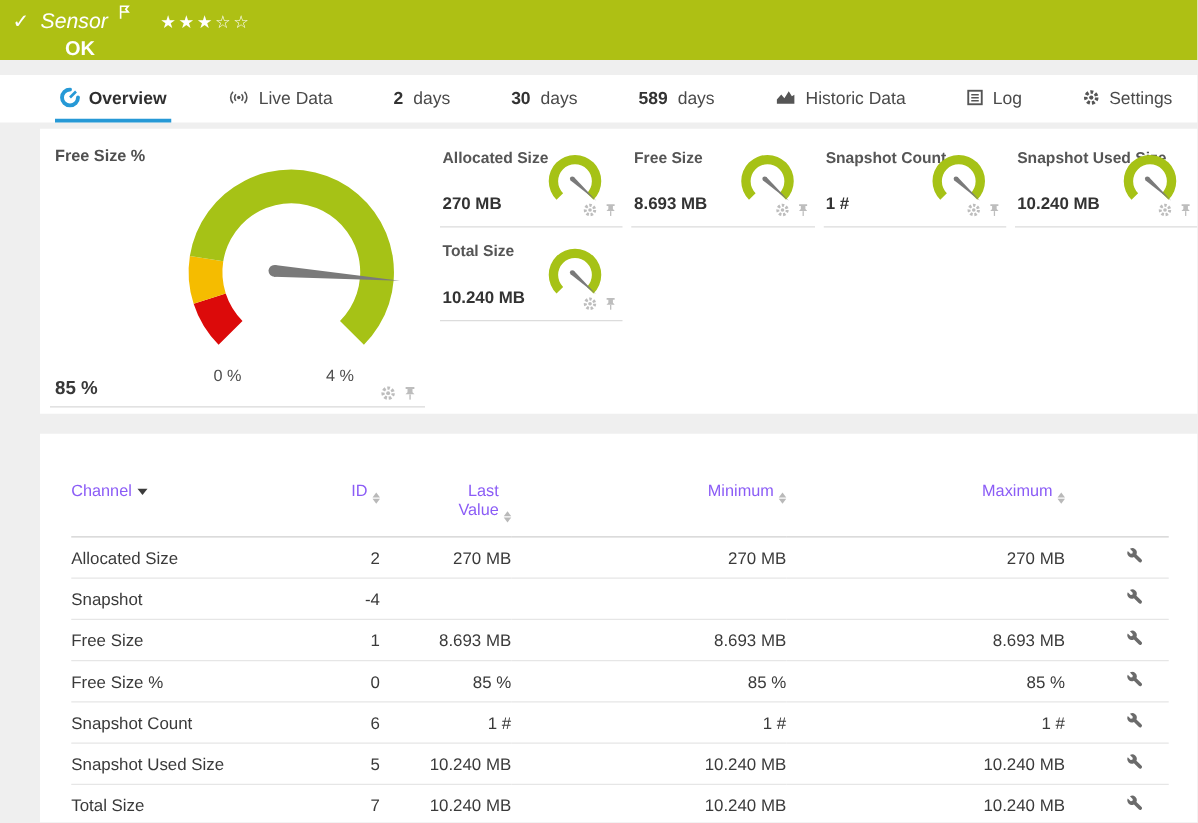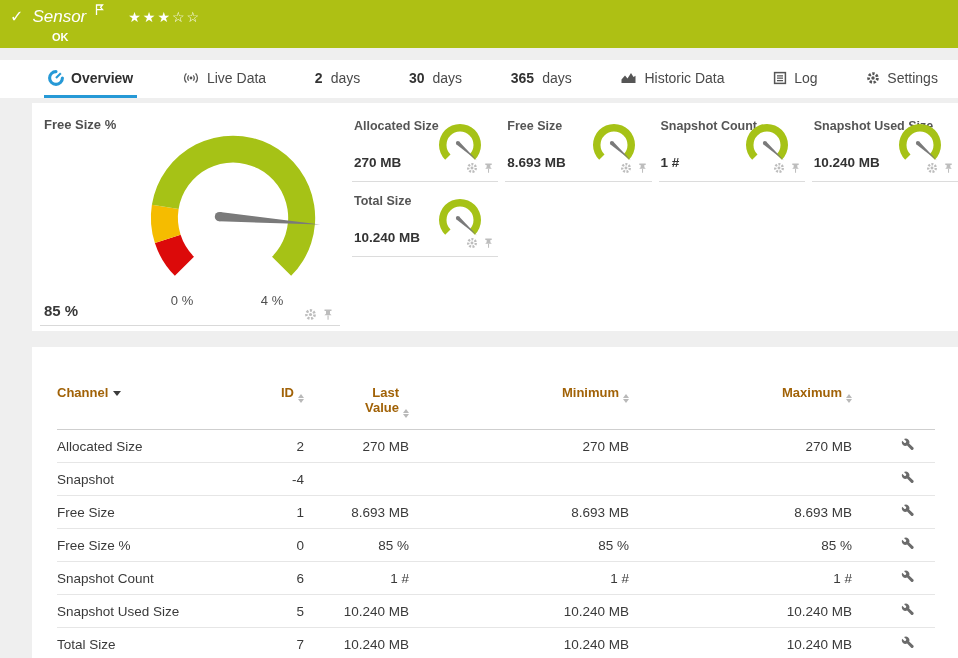--- a/index.html
+++ b/index.html
@@ -7,21 +7,21 @@
   body { font-family:"Liberation Sans","DejaVu Sans",sans-serif; background:#efefef; color:#333; }
 
   
   .banner { height:48px; background:#aec014; color:#fff; padding:7px 10px 0 10px; }
   .banner-row { display:flex; align-items:baseline; gap:9px; }
   .check { font-weight:bold; font-size:16px; line-height:1; }
   .kind { font-style:italic; font-size:17px; }
   .sensor-title { font-weight:bold; font-size:17px; letter-spacing:.2px; }
   .flag { position:relative; top:-6px; }
   .stars { font-size:14px; letter-spacing:2px; margin-left:14px; }
-  .status-ok { font-weight:bold; font-size:11px; margin:4px 0 0 42px; }
+  .status-ok { font-weight:bold; font-size:16px; margin:4px 0 0 42px; }
 
   
   .tabwrap { margin-top:12px; background:#fff; height:38px; }
   .tabbar { display:flex; justify-content:space-between; align-items:stretch; padding:0 16px 0 44px; height:38px; }
   .tab { display:flex; align-items:center; gap:7px; font-size:14px; color:#4a4a4a;
          border-bottom:3px solid transparent; padding:0 4px; cursor:pointer; text-decoration:none; }
   .tab.active { border-bottom-color:#2699d6; color:#2f2f2f; font-weight:bold; }
   .tab .num { font-weight:bold; color:#333; margin-right:1px; }
   .tab svg { flex:none; }
 
@@ -47,21 +47,21 @@
   .tile { position:relative; border-bottom:1px solid #dcdcdc; }
   .tile-title { position:absolute; left:2px; top:10px; font-size:12.5px; font-weight:bold; color:#555; }
   .tile-value { position:absolute; left:2px; bottom:11px; font-size:13.5px; font-weight:bold; color:#333; }
   .tile .mini { position:absolute; right:14px; top:11px; }
   .tile .tile-icons { right:4px; bottom:7px; }
 
   
   table { border-collapse:collapse; margin-left:25px; width:878px; table-layout:fixed; }
   col.c-channel{width:195px} col.c-id{width:52px} col.c-last{width:105px}
   col.c-min{width:220px} col.c-max{width:223px} col.c-tools{width:83px}
-  th { font-size:13px; font-weight:bold; color:#a16207; vertical-align:top; padding:2px 0 12px 0; }
+  th { font-size:13px; font-weight:normal; color:#8b5cf6; vertical-align:top; padding:2px 0 12px 0; }
   th.left{text-align:left} th.right{text-align:right}
   thead tr { border-bottom:1px solid #cfcfcf; }
   tbody tr { border-bottom:1px solid #e6e6e6; height:33px; }
   td { font-size:13.5px; color:#3a3a3a; }
   td.right { text-align:right; }
   td.tools { text-align:center; padding-left:28px; }
   .lastvalue-head { display:inline-block; width:52px; text-align:right; }
   .sort { display:inline-flex; flex-direction:column; gap:1px; margin-left:4px; position:relative; top:1px; }
   .sort i { width:0; height:0; border-left:3.5px solid transparent; border-right:3.5px solid transparent; }
   .sort .up { border-bottom:4px solid #b9b9b9; }
@@ -111,21 +111,21 @@
   </a>
   <a class="tab">
     <span class="num">2</span>
     <span>days</span>
   </a>
   <a class="tab">
     <span class="num">30</span>
     <span>days</span>
   </a>
   <a class="tab">
-    <span class="num">365</span>
+    <span class="num">589</span>
     <span>days</span>
   </a>
   <a class="tab">
     <svg width="17" height="14" viewBox="0 0 16 14">
       <path fill="#555" d="M1 12V8.5L4.5 4.5 7 7.5 10.5 2 13 6l2-1.2V12Z"></path>
     </svg>
     <span>Historic Data</span>
   </a>
   <a class="tab">
     <svg width="14" height="14" viewBox="0 0 14 14">

